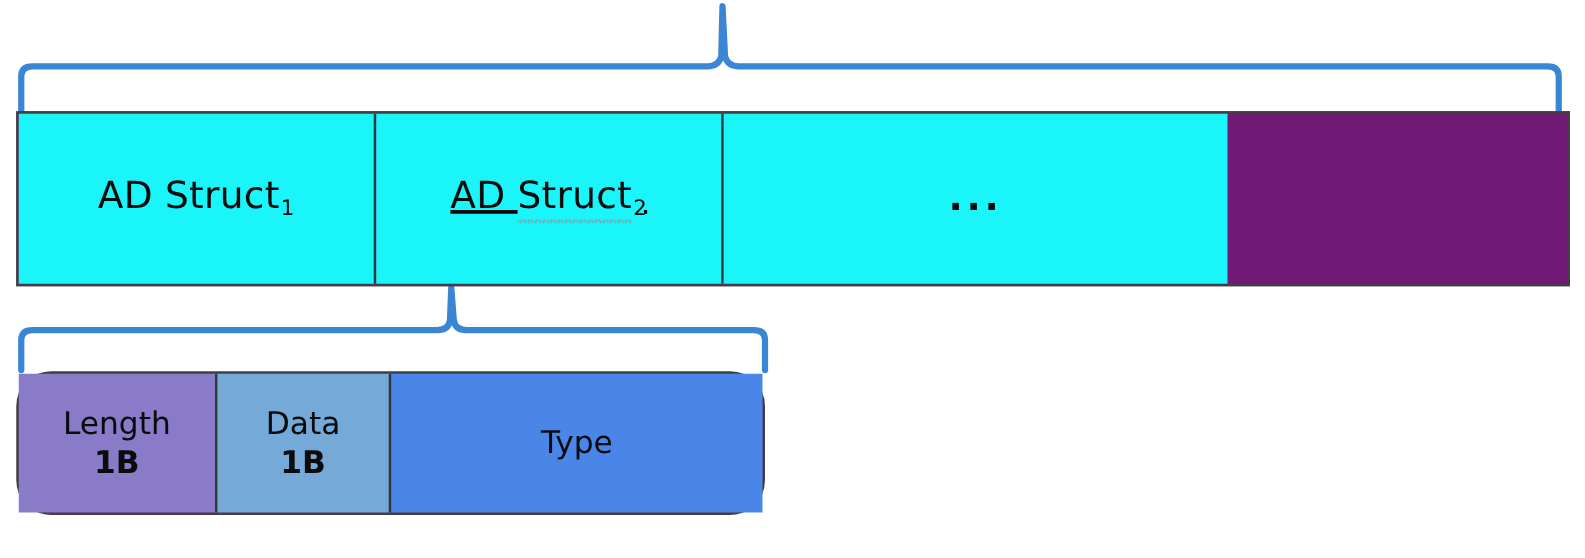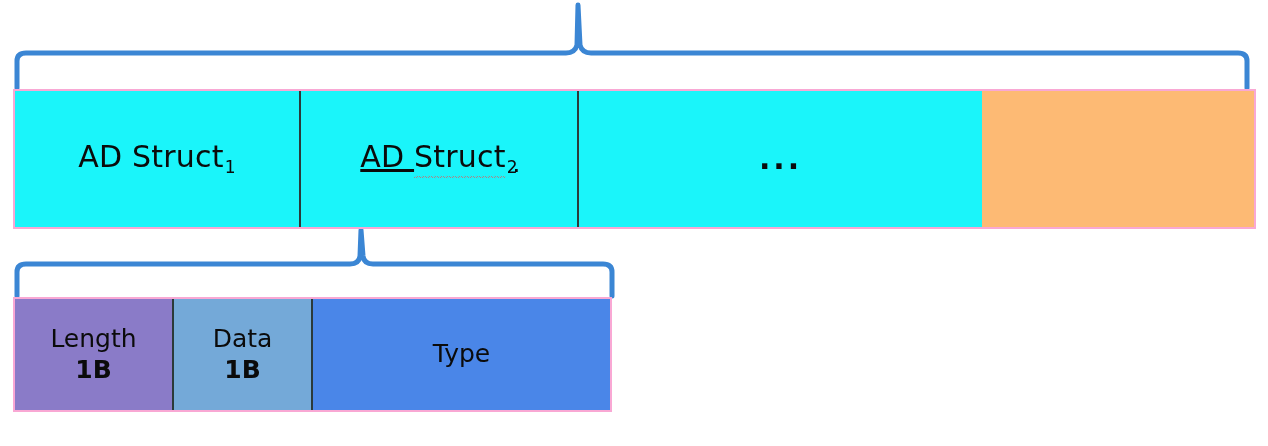--- a/index.html
+++ b/index.html
@@ -16,22 +16,22 @@
     height: 446px;
     background: #ffffff;
     overflow: hidden;
   }
 
   
   .row {
     position: absolute;
     display: flex;
     box-sizing: border-box;
-    border: 2px solid #f9a8d4;
-    background: #fdba74;
+    border: 2px solid #404040;
+    background: #701a75;
   }
   .cell {
     position: relative;
     box-sizing: border-box;
     display: flex;
     flex-direction: column;
     align-items: center;
     justify-content: center;
     border-right: 2px solid #2b3a3a;
     color: #0b0b0b;
@@ -86,20 +86,21 @@
     letter-spacing: 3px;
     line-height: 1;
   }
 
   
   #struct-row {
     left: 13px;
     top: 297px;
     width: 599px;
     height: 115px;
+    border-radius: 28px;
   }
   #struct-row .cell {
     font-size: 25px;
     line-height: 1.22;
   }
   #struct-row .cell .line2 { display: block; font-weight: bold; }
 
   
   #brace-layer {
     position: absolute;

